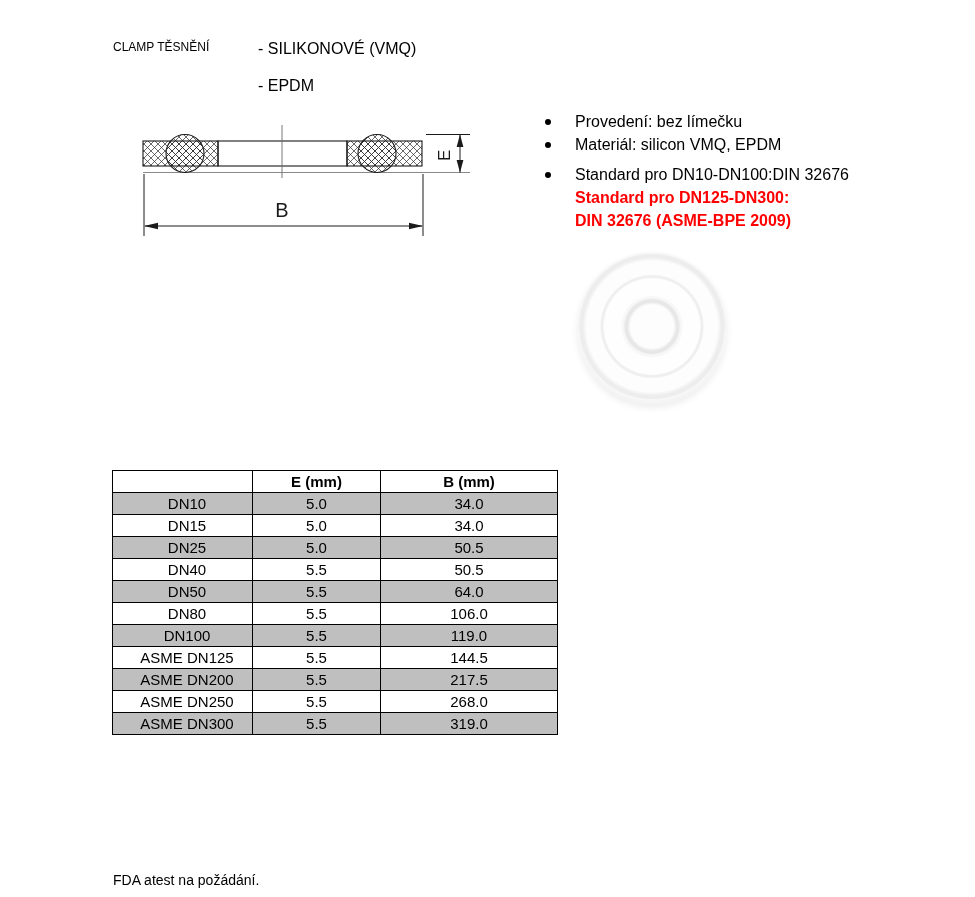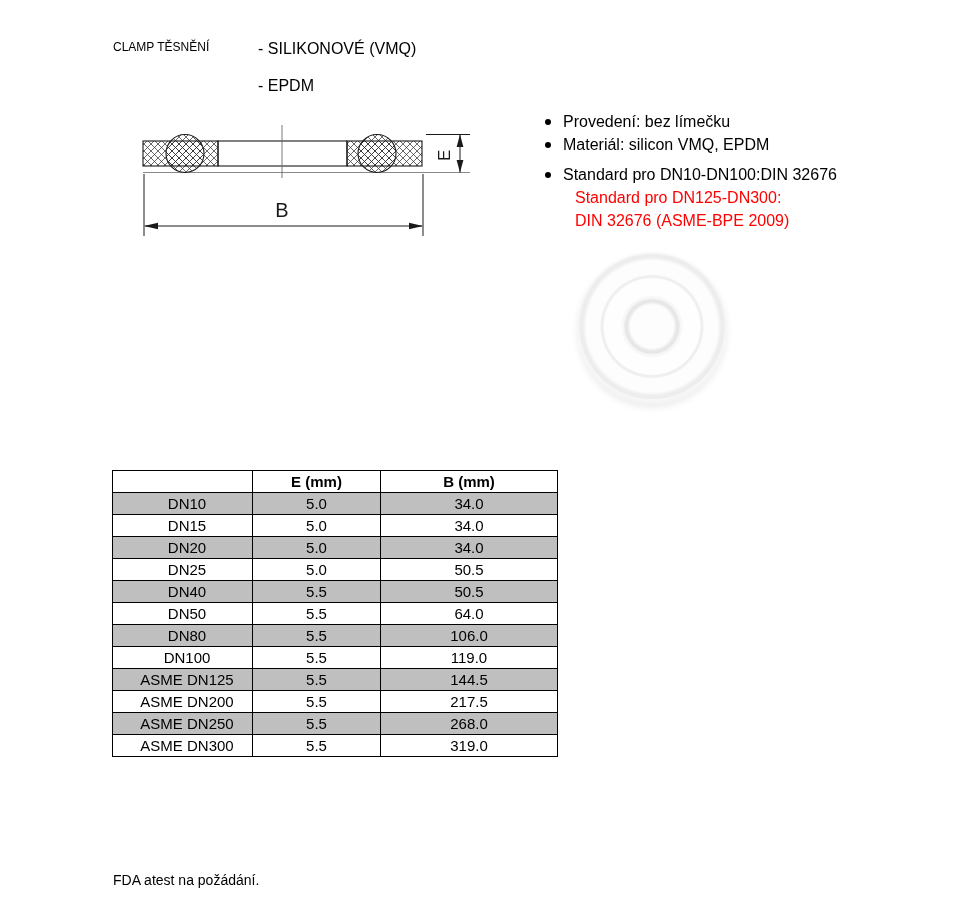--- a/index.html
+++ b/index.html
@@ -22,22 +22,22 @@
   .drawing { position: absolute; left: 130px; top: 116px; }
 
   
   .specs { position: absolute; left: 543px; top: 110px; width: 420px; font-size: 16px; }
   .spec-row { display: flex; align-items: flex-start; line-height: 23px; }
   .spec-row.gap-above { margin-top: 7px; }
   .bullet-dot {
     width: 6px; height: 6px; border-radius: 50%;
     background: #000; margin: 9px 0 0 2px; flex: 0 0 6px;
   }
-  .spec-text { margin-left: 12px; }
-  .red-text { color: #ff0000; }
+  .spec-text { margin-left: 24px; }
+  .red-text { color: #ff0000; font-weight: bold; }
   .spec-sub { margin-left: 32px; line-height: 23px; }
 
   
   .gasket-photo {
     position: absolute; left: 577px; top: 252px;
     width: 150px; height: 152px; border-radius: 50%;
     background: radial-gradient(circle closest-side at 50% 49%,
       #fdfdfd 0 29%,
       #e7e7e7 33% 36%,
       #f7f7f7 38% 40%,
@@ -164,25 +164,20 @@
         <td>DN10</td>
         <td>5.0</td>
         <td>34.0</td>
       </tr>
       <tr>
         <td>DN15</td>
         <td>5.0</td>
         <td>34.0</td>
       </tr>
       <tr>
-        <td>DN20</td>
-        <td>5.0</td>
-        <td>34.0</td>
-      </tr>
-      <tr>
         <td>DN25</td>
         <td>5.0</td>
         <td>50.5</td>
       </tr>
       <tr>
         <td>DN40</td>
         <td>5.5</td>
         <td>50.5</td>
       </tr>
       <tr>

